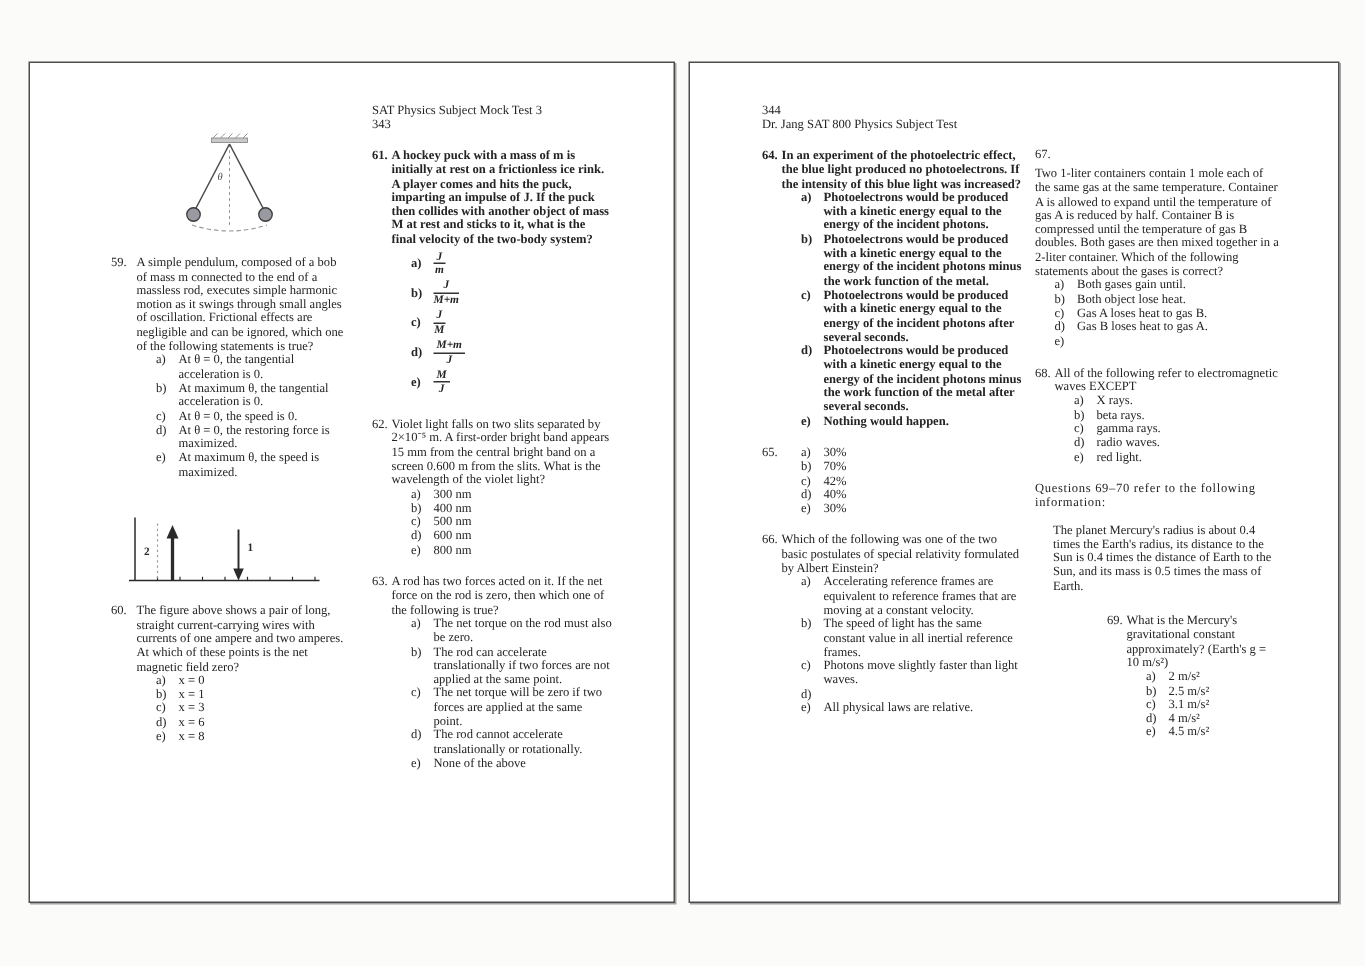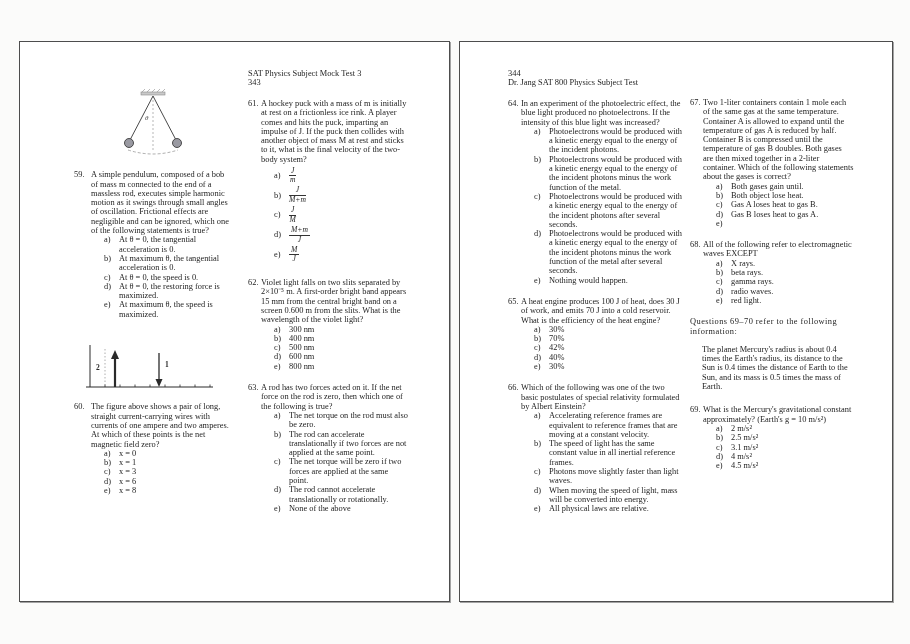--- a/index.html
+++ b/index.html
@@ -33,29 +33,29 @@
   .opt { display:flex; }
   .olabel { flex:0 0 15px; }
   .otext { flex:1; }
 
   .opt-frac { align-items:center; margin:2.5px 0; }
   .frac { display:inline-block; text-align:center; font-style:italic;
           font-size:7.6px; line-height:8.2px; }
   .frac .num { display:block; border-bottom:0.8px solid #333; padding:0 2px; }
   .frac .den { display:block; }
 
-  .first-q { margin-top:20px; }
-  .top-q { margin-top:56px; }
+  .first-q { margin-top:20px;font-weight:bold; }
+  .top-q { margin-top:56px;flex-direction:column; }
 
   .fig-pendulum { margin:46px 0 8px 0; text-align:center; }
   .fig-wires { margin:24px 0 7px 12px; }
 
   .sec-head { letter-spacing:0.45px; margin-top:4px; }
   .sec-info { padding-left:12px; margin-top:9px; }
-  .sec-questions .question { margin-top:14px; }
+  .sec-questions .question { margin-top:14px;margin-left:48px; }
 
   svg text { font-family:"Liberation Serif", serif; }
 </style>
 </head>
 <body>
 
 <div class="page" id="page-left">
 
   <div class="col col-1">
 
@@ -317,21 +317,20 @@
               <div class="opt">
                 <span class="olabel">e)</span>
                 <span class="otext">Nothing would happen.</span>
               </div>
             </div>
           </div>
         </div>
         <div class="question">
           <span class="qnum">65.</span>
           <div class="qbody">
-            <div class="qtext">A heat engine produces 100 J of heat, does 30 J of work, and emits 70 J into a cold reservoir. What is the efficiency of the heat engine?</div>
             <div class="opts">
               <div class="opt">
                 <span class="olabel">a)</span>
                 <span class="otext">30%</span>
               </div>
               <div class="opt">
                 <span class="olabel">b)</span>
                 <span class="otext">70%</span>
               </div>
               <div class="opt">
@@ -361,21 +360,20 @@
               <div class="opt">
                 <span class="olabel">b)</span>
                 <span class="otext">The speed of light has the same constant value in all inertial reference frames.</span>
               </div>
               <div class="opt">
                 <span class="olabel">c)</span>
                 <span class="otext">Photons move slightly faster than light waves.</span>
               </div>
               <div class="opt">
                 <span class="olabel">d)</span>
-                <span class="otext">When moving the speed of light, mass will be converted into energy.</span>
               </div>
               <div class="opt">
                 <span class="olabel">e)</span>
                 <span class="otext">All physical laws are relative.</span>
               </div>
             </div>
           </div>
         </div>
       </div>
   </div>

